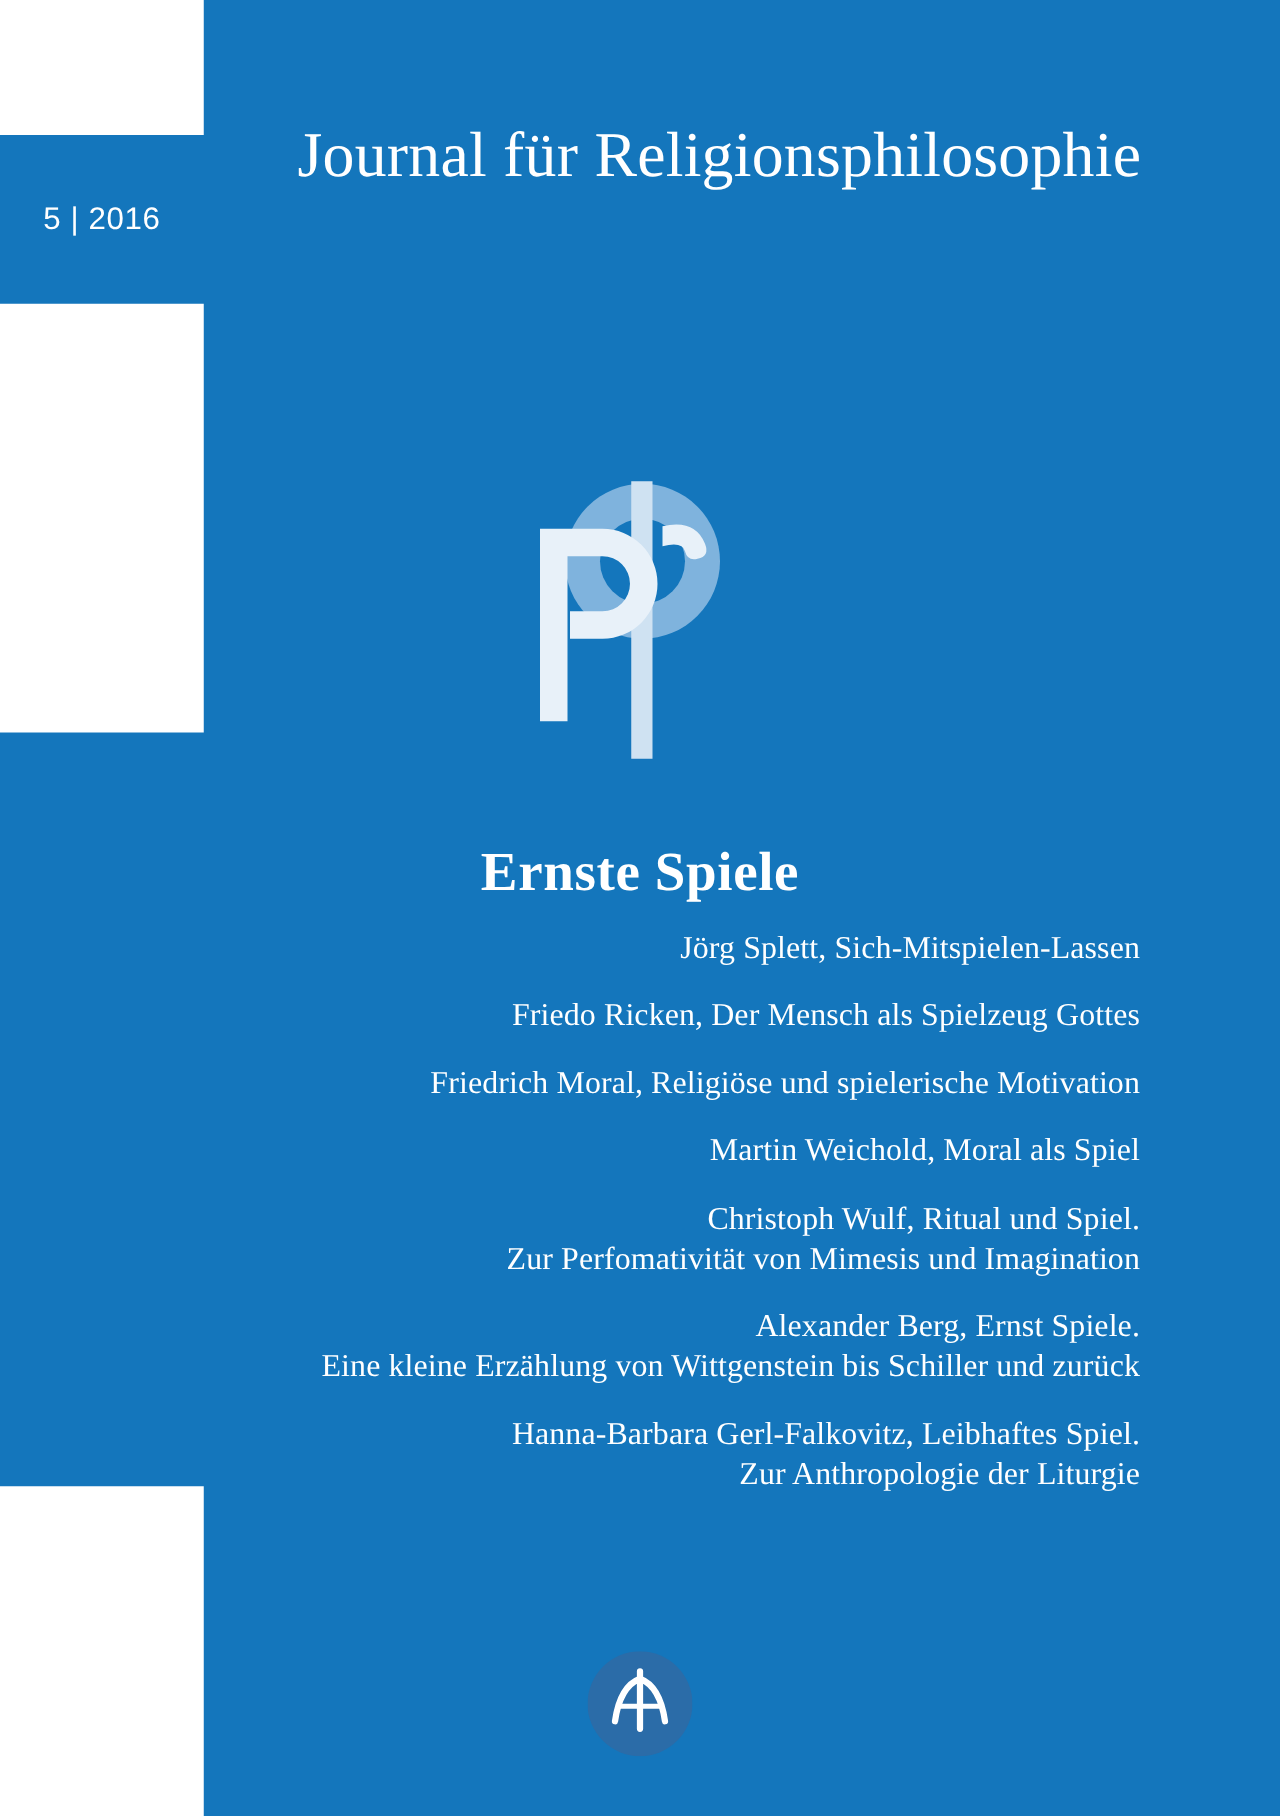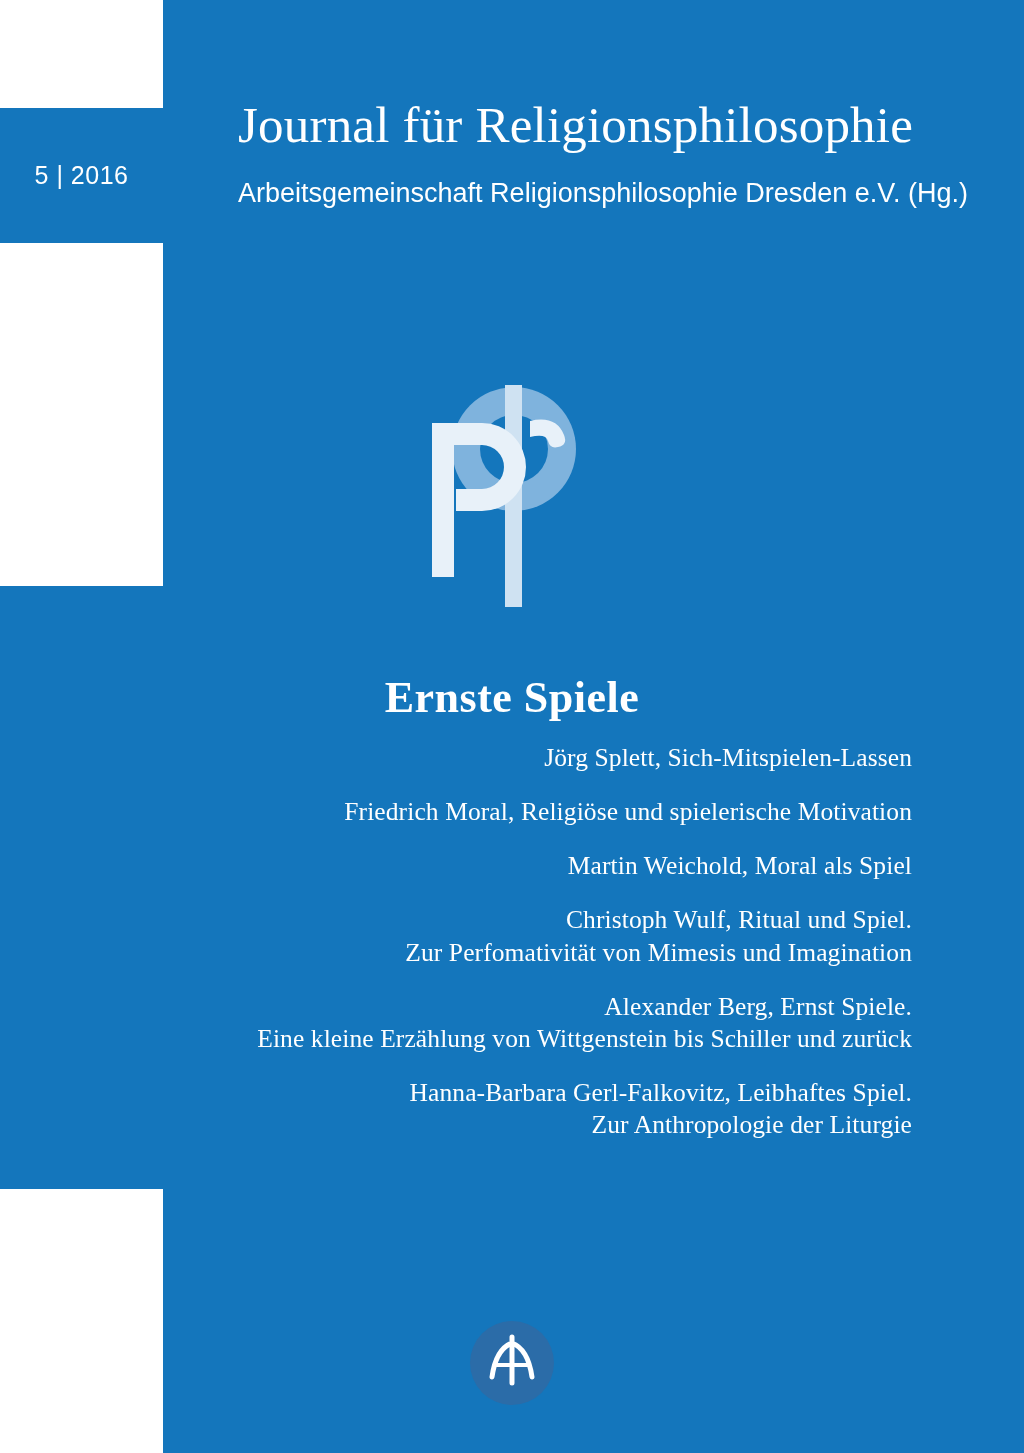--- a/index.html
+++ b/index.html
@@ -148,21 +148,20 @@
 <div class="cover">
 
   <div class="notch notch-top"></div>
   <div class="notch notch-mid"></div>
   <div class="notch notch-bottom"></div>
 
   <div class="issue">5 | 2016</div>
 
   <div class="header">
     <h1 class="journal-title">Journal für Religionsphilosophie</h1>
-    <p class="journal-editor">Arbeitsgemeinschaft Religionsphilosophie Dresden e.V. (Hg.)</p>
   </div>
 
   <div class="emblem">
     <svg width="220" height="240" viewBox="0 0 220 240" xmlns="http://www.w3.org/2000/svg">
 
       <circle cx="112" cy="72" r="62" fill="#7fb3dd"></circle>
       <circle cx="112" cy="72" r="34" fill="#1476bc"></circle>
 
       <rect x="103" y="8" width="17" height="222" fill="#cfe2f2"></rect>
 
@@ -170,20 +169,23 @@
 
       <path d="M128 44 q26 -6 34 14 q4 10 -6 12 q-8 2 -10 -6 q-2 -8 -18 -4 z" fill="#e8f1f9"></path>
     </svg>
   </div>
 
   <div class="main-title">Ernste Spiele</div>
 
   <div class="contents">
     <p class="entry">
       <span>Jörg Splett, Sich-Mitspielen-Lassen</span>
+    </p>
+    <p class="entry">
+      <span>Friedo Ricken, Der Mensch als Spielzeug Gottes</span>
     </p>
     <p class="entry">
       <span>Friedrich Moral, Religiöse und spielerische Motivation</span>
     </p>
     <p class="entry">
       <span>Martin Weichold, Moral als Spiel</span>
     </p>
     <p class="entry">
       <span>Christoph Wulf, Ritual und Spiel.</span>
       <span class="line2">Zur Perfomativität von Mimesis und Imagination</span>

